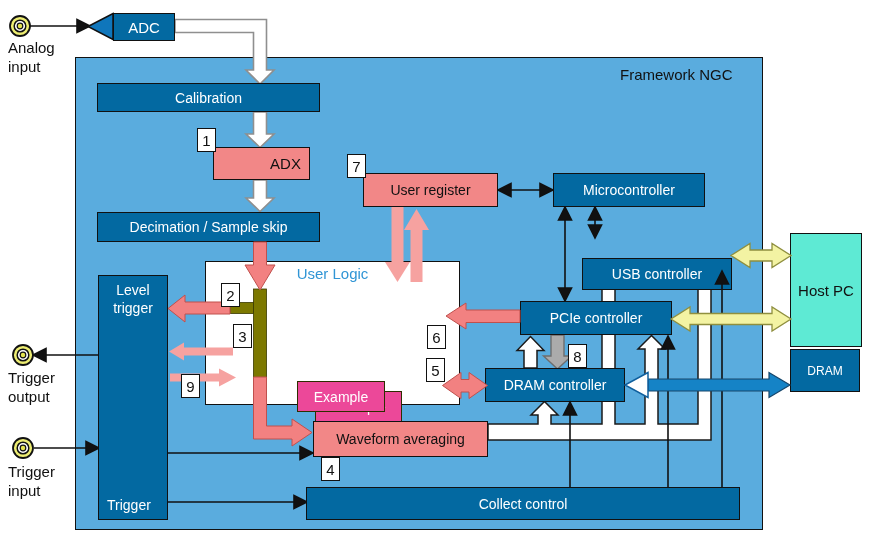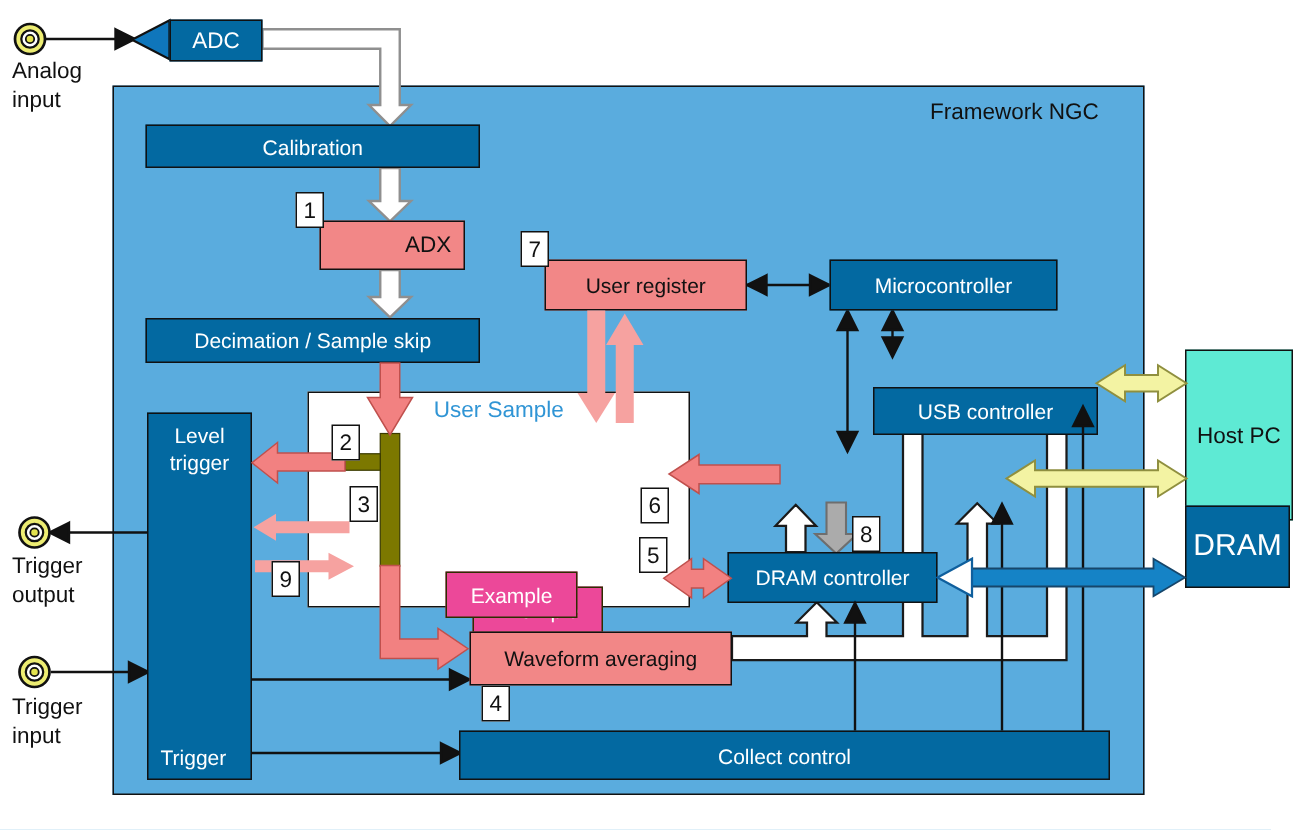--- a/index.html
+++ b/index.html
@@ -95,21 +95,21 @@
 
   <div class="box pink" style="left:213px;top:147px;width:97px;height:33px;font-size:15px;padding-left:48px;">
     <span>ADX</span>
     </div>
 
   <div class="box blue" style="left:97px;top:212px;width:223px;height:30px;">
     <span>Decimation / Sample skip</span>
     </div>
 
   <div class="box white" style="left:205px;top:261px;width:255px;height:144px;">
-    <span class="ul-title">User Sample</span>
+    <span class="ul-title">User Logic</span>
   </div>
 
   <div class="box olive" style="left:315px;top:347px;width:87px;height:31px;">
     <span>Example</span>
     </div>
   <div class="box olive" style="left:297px;top:337px;width:88px;height:31px;">
     <span>Example</span>
     </div>
 
   <div class="box blue" style="left:98px;top:275px;width:70px;height:245px;">
@@ -122,38 +122,41 @@
     </div>
 
   <div class="box blue" style="left:553px;top:173px;width:152px;height:34px;">
     <span>Microcontroller</span>
     </div>
 
   <div class="box blue" style="left:582px;top:238px;width:150px;height:32px;margin-top:20px;">
     <span>USB controller</span>
     </div>
 
+  <div class="box blue" style="left:520px;top:301px;width:152px;height:34px;">
+    <span>PCIe controller</span>
+    </div>
 
   <div class="box blue" style="left:485px;top:368px;width:140px;height:34px;">
     <span>DRAM controller</span>
     </div>
 
   <div class="box pink" style="left:313px;top:421px;width:175px;height:36px;">
     <span>Waveform averaging</span>
     </div>
 
   <div class="box blue" style="left:306px;top:487px;width:434px;height:33px;">
     <span>Collect control</span>
     </div>
 
   <div class="box paleyellow" style="left:790px;top:233px;width:72px;height:114px;">
     <span>Host PC</span>
     </div>
 
-  <div class="box blue" style="left:790px;top:337px;width:70px;height:55px;font-size:20px;">
+  <div class="box blue" style="left:790px;top:349px;width:70px;height:43px;font-size:12px;">
     <span>DRAM</span>
     </div>
 
   <div class="fw-title">Framework NGC</div>
   <div class="freelabel" style="left:8px;top:38px;width:70px;">Analog input</div>
   <div class="freelabel" style="left:8px;top:368px;width:62px;">Trigger output</div>
   <div class="freelabel" style="left:8px;top:462px;width:62px;">Trigger input</div>
 
   <svg class="layer layerB" width="876" height="553" viewBox="0 0 876 553">
 

